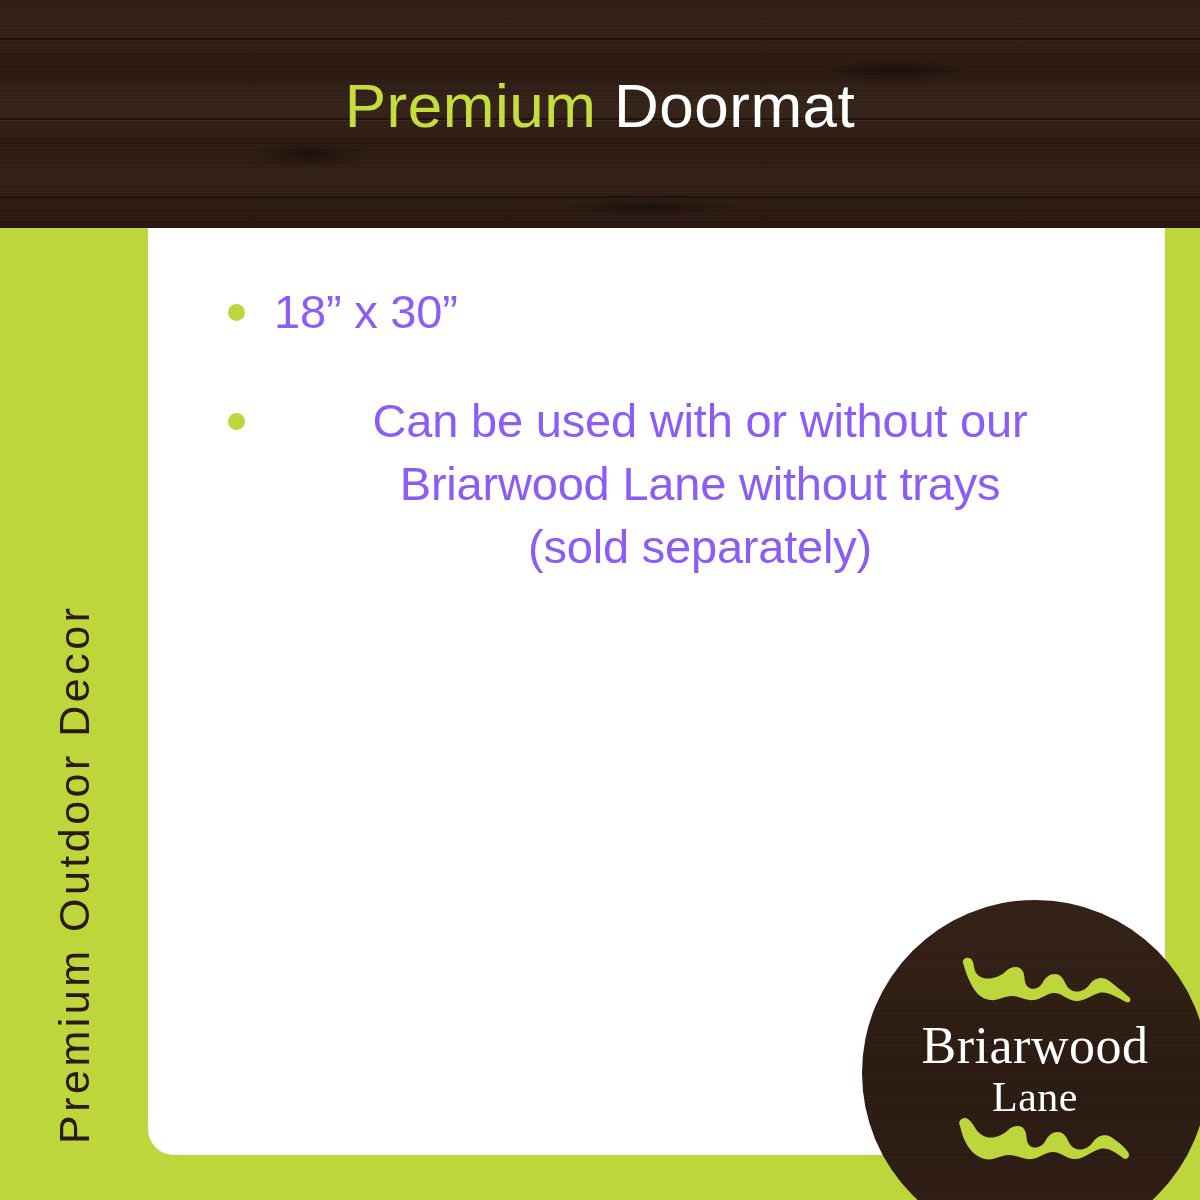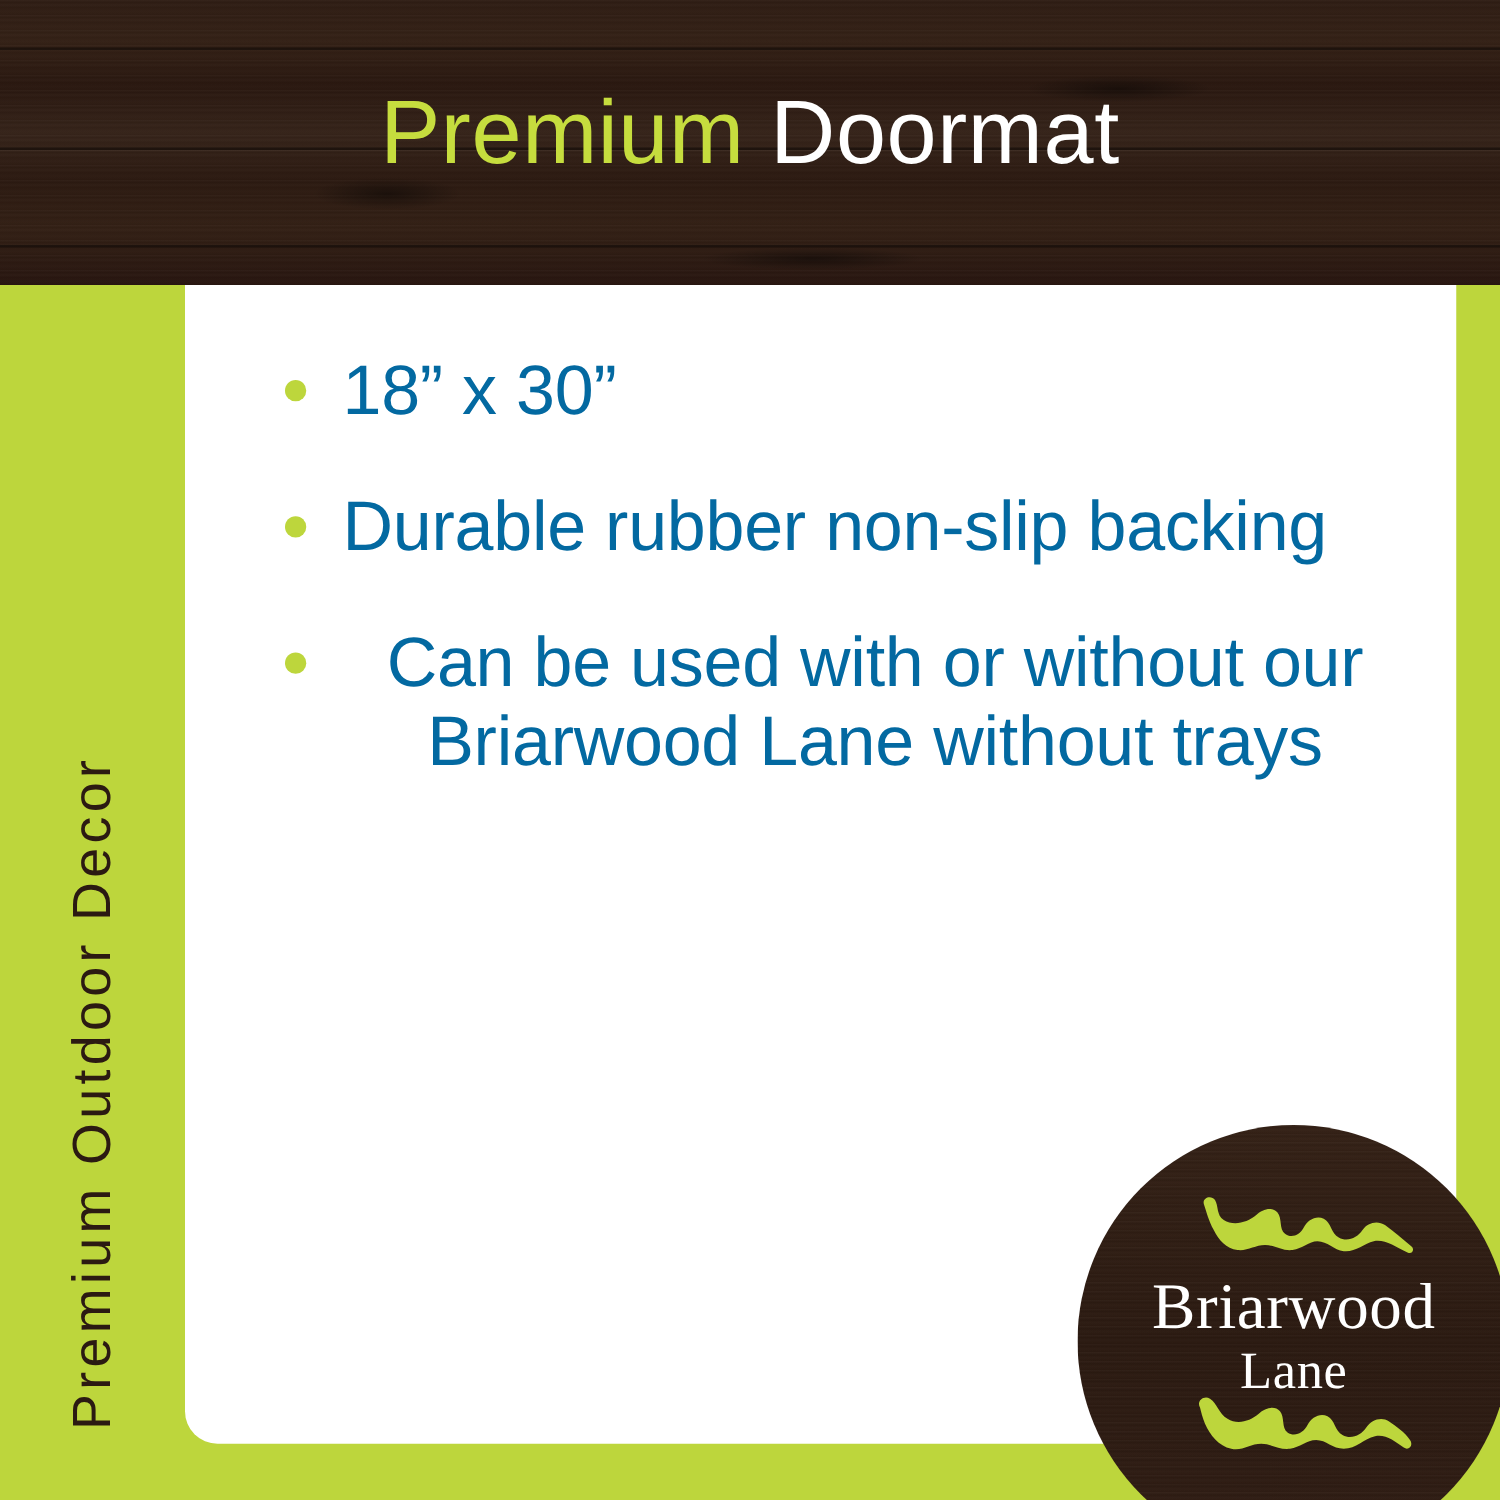--- a/index.html
+++ b/index.html
@@ -61,21 +61,21 @@
   }
   #header .knot.k1 { left: 250px; top: 142px; width: 120px; height: 26px; }
   #header .knot.k2 { left: 820px; top: 60px;  width: 150px; height: 22px; }
   #header .knot.k3 { left: 560px; top: 198px; width: 180px; height: 18px; }
 
   #title {
     position: absolute;
     left: 0; top: 56px;
     width: 1200px;
     text-align: center;
-    font-size: 72px;
+    font-size: 62px;
     line-height: 100px;
     font-weight: 300;
     letter-spacing: 0.5px;
     white-space: nowrap;
   }
   #title .accent { color: #c6dd3e; }
   #title .plain  { color: #ffffff; }
 
   
   #left-bar {
@@ -125,22 +125,22 @@
     top: 52px;
     width: 900px;
     list-style: none;
     margin: 0;
     padding: 0;
   }
   #bullet-list li {
     position: relative;
     padding-left: 48px;
     margin-bottom: 46px;
-    color: #0369a1;
-    font-size: 56px;
+    color: #8b5cf6;
+    font-size: 47px;
     line-height: 63px;
     font-weight: 300;
     letter-spacing: -0.2px;
   }
   #bullet-list li:last-child { margin-bottom: 0; text-align: center; }
   #bullet-list li .dot {
     position: absolute;
     left: 2px;
     top: 24px;
     width: 17px;
@@ -237,28 +237,23 @@
     <ul id="bullet-list">
       <li>
         <span class="dot"></span>
         <span class="txt">
           <span class="ln">18” x 30”</span>
         </span>
       </li>
       <li>
         <span class="dot"></span>
         <span class="txt">
-          <span class="ln">Durable rubber non-slip backing</span>
-        </span>
-      </li>
-      <li>
-        <span class="dot"></span>
-        <span class="txt">
           <span class="ln">Can be used with or without our</span>
           <span class="ln">Briarwood Lane without trays</span>
+          <span class="ln">(sold separately)</span>
         </span>
       </li>
     </ul>
 
   </div>
 
   <div id="logo-badge">
     <div class="disc"></div>
 
     <svg class="leaf-top" viewBox="0 0 172 52">

